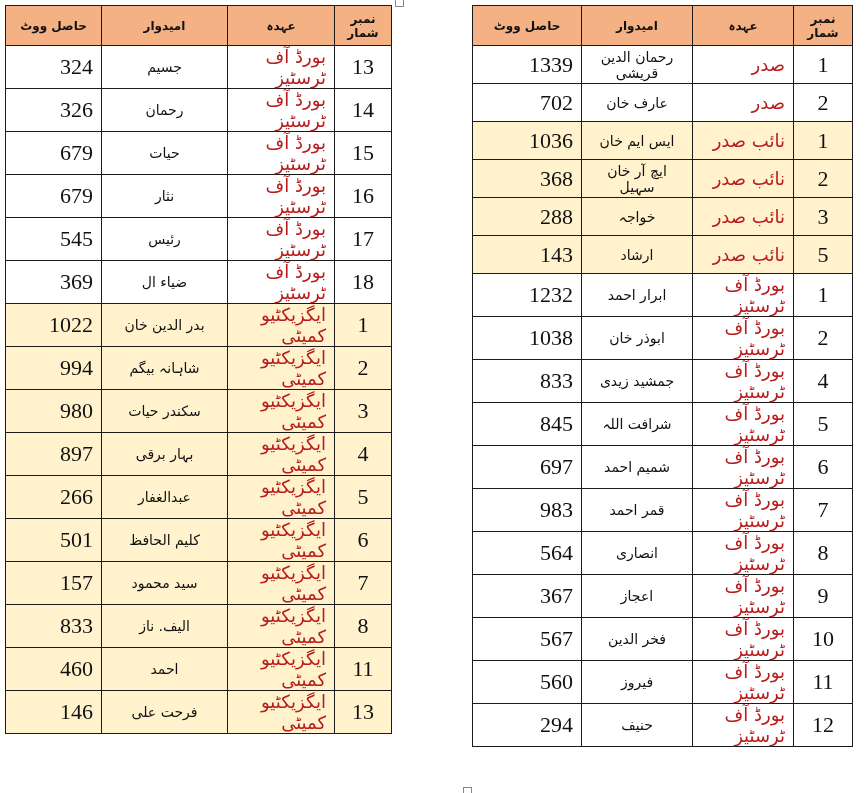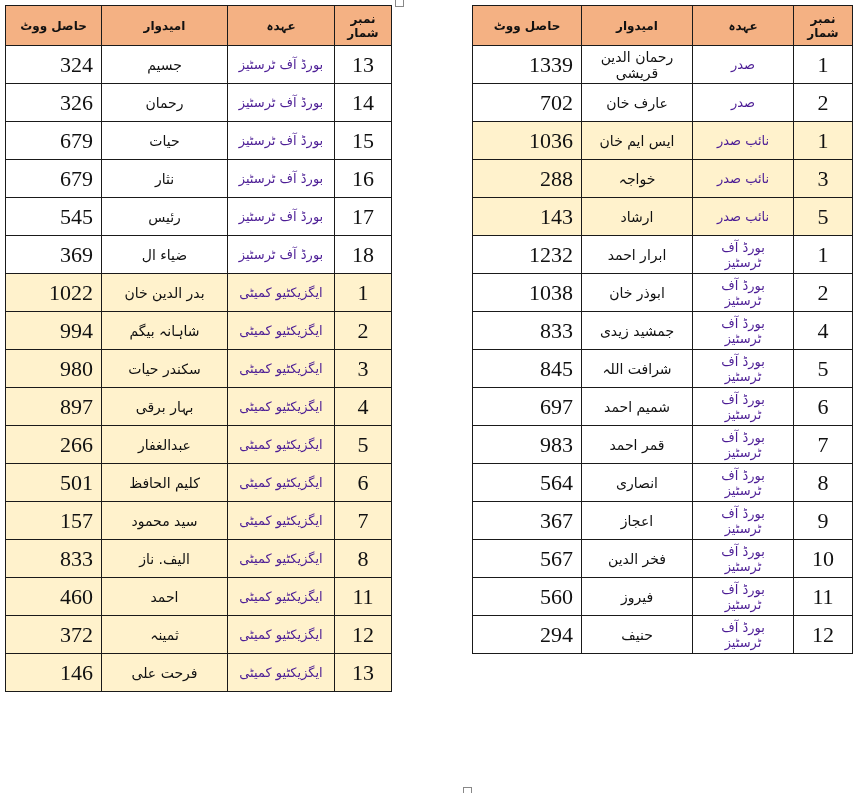--- a/index.html
+++ b/index.html
@@ -8,21 +8,21 @@
   table.results { position: absolute; border-collapse: collapse; table-layout: fixed; }
   table.results td, table.results th {
     border: 1px solid #1a1a1a; height: 38px; padding: 0 8px; box-sizing: border-box;
   }
   table.results th {
     background: #f4b183; font-weight: bold; font-size: 12px; color: #111;
     height: 40px; text-align: center; direction: rtl;
   }
   td.votes { text-align: right; font-family: "Liberation Serif", serif; font-size: 22px; color: #111; padding-right: 10px; }
   td.name { text-align: center; direction: rtl; font-size: 14px; color: #111; }
-  td.post { text-align: center; direction: rtl; font-size: 13px; color: #4c1d95; }
+  td.post { text-align: right; direction: rtl; font-size: 18px; color: #b91c1c; }
   td.serial { text-align: center; font-family: "Liberation Serif", serif; font-size: 22px; color: #111; padding-right: 10px; }
   tr.hl td { background: #fff2cc; }
   #left { left: 5px; top: 5px; width: 386px; }
   #right { left: 472px; top: 5px; width: 380px; }
   .marker { position: absolute; width: 7px; height: 6px; border: 1px solid #888; border-top: none; background: #fff; }
 </style>
 </head>
 <body>
 
 <table class="results" id="left">
@@ -125,26 +125,20 @@
         <td class="post">ایگزیکٹیو کمیٹی</td>
         <td class="serial">8</td>
       </tr>
       <tr class="hl">
         <td class="votes">460</td>
         <td class="name">احمد</td>
         <td class="post">ایگزیکٹیو کمیٹی</td>
         <td class="serial">11</td>
       </tr>
       <tr class="hl">
-        <td class="votes">372</td>
-        <td class="name">ثمینہ</td>
-        <td class="post">ایگزیکٹیو کمیٹی</td>
-        <td class="serial">12</td>
-      </tr>
-      <tr class="hl">
         <td class="votes">146</td>
         <td class="name">فرحت علی</td>
         <td class="post">ایگزیکٹیو کمیٹی</td>
         <td class="serial">13</td>
       </tr>
     </tbody>
 </table>
 
 <table class="results" id="right">
   <colgroup>
@@ -174,20 +168,26 @@
         <td class="post">صدر</td>
         <td class="serial">2</td>
       </tr>
       <tr class="hl">
         <td class="votes">1036</td>
         <td class="name">ایس ایم خان</td>
         <td class="post">نائب صدر</td>
         <td class="serial">1</td>
       </tr>
       <tr class="hl">
+        <td class="votes">368</td>
+        <td class="name">ایچ آر خان سہیل</td>
+        <td class="post">نائب صدر</td>
+        <td class="serial">2</td>
+      </tr>
+      <tr class="hl">
         <td class="votes">288</td>
         <td class="name">خواجہ</td>
         <td class="post">نائب صدر</td>
         <td class="serial">3</td>
       </tr>
       <tr class="hl">
         <td class="votes">143</td>
         <td class="name">ارشاد</td>
         <td class="post">نائب صدر</td>
         <td class="serial">5</td>

